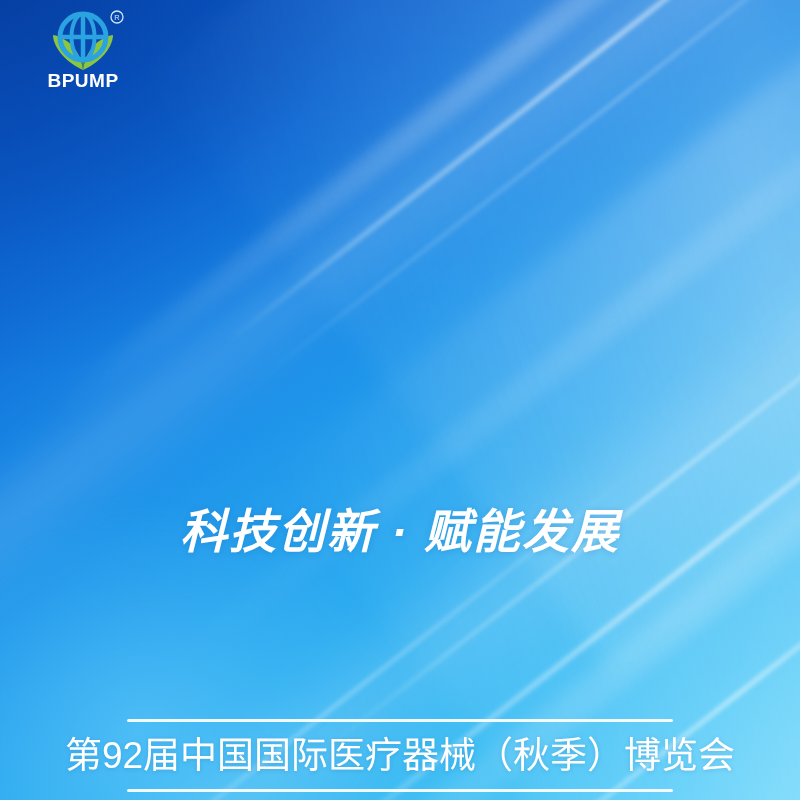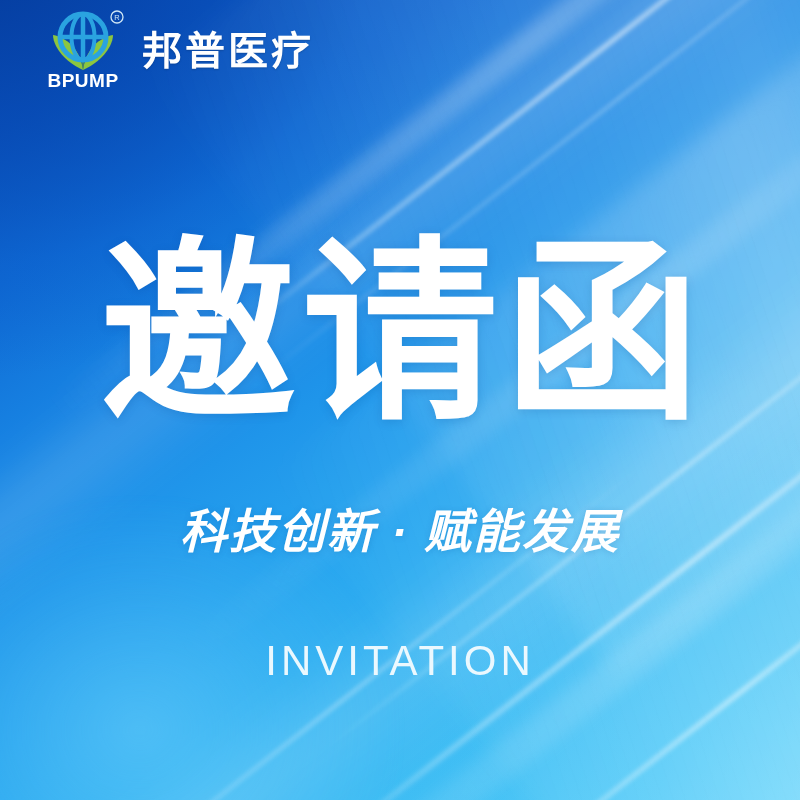--- a/index.html
+++ b/index.html
@@ -271,29 +271,27 @@
 
         <ellipse cx="43" cy="29" rx="11.5" ry="23" fill="none" stroke="#2aa3e0" stroke-width="4"></ellipse>
 
         <circle cx="77" cy="9" r="6" fill="none" stroke="#cfe6f5" stroke-width="1.3"></circle>
         <text x="77" y="12.4" text-anchor="middle" font-family="Liberation Sans, sans-serif" font-size="7.5" fill="#cfe6f5">R</text>
 
         <text x="43" y="79" text-anchor="middle" font-family="Liberation Sans, sans-serif" font-size="19" font-weight="bold" letter-spacing="0.5" fill="#ffffff">BPUMP</text>
       </svg>
     </div>
 
-    <div class="brand-name">邦普医疗</div>
   </div>
 
-  <div class="title-wrap">
-    <div class="main-title">邀请函</div>
-  </div>
 
   <div class="subtitle-wrap">
     <div class="subtitle">科技创新 · 赋能发展</div>
   </div>
 
-  <div class="invitation-wrap">
-    <div class="invitation">INVITATION</div>
+
+  <div class="footer-wrap">
+    <div class="rule top"></div>
+    <div class="event-name">第92届中国国际医疗器械（秋季）博览会</div>
+    <div class="rule bottom"></div>
   </div>
 
-
 </div>
 
 </body></html>

